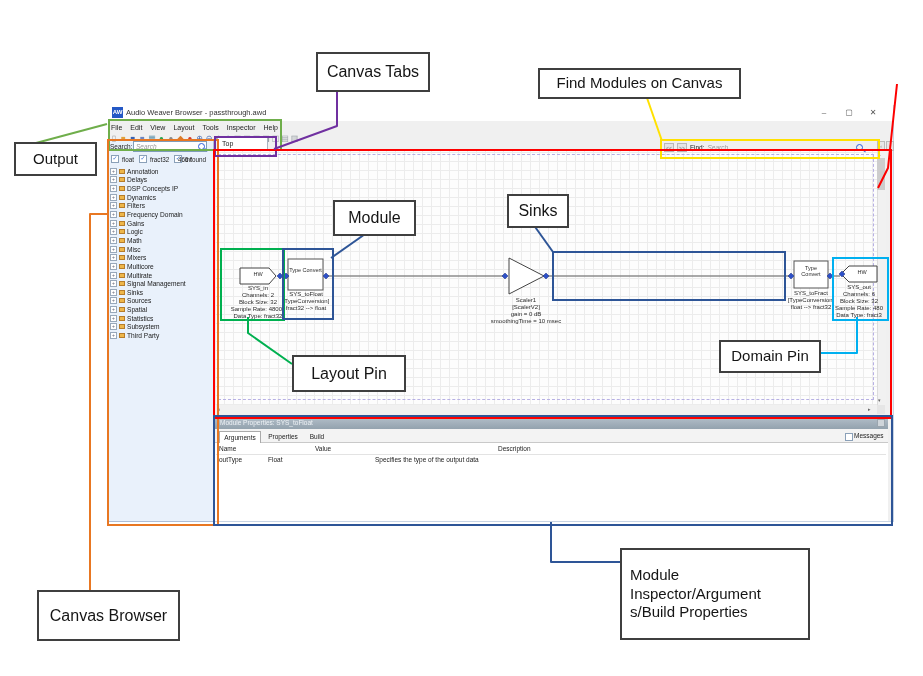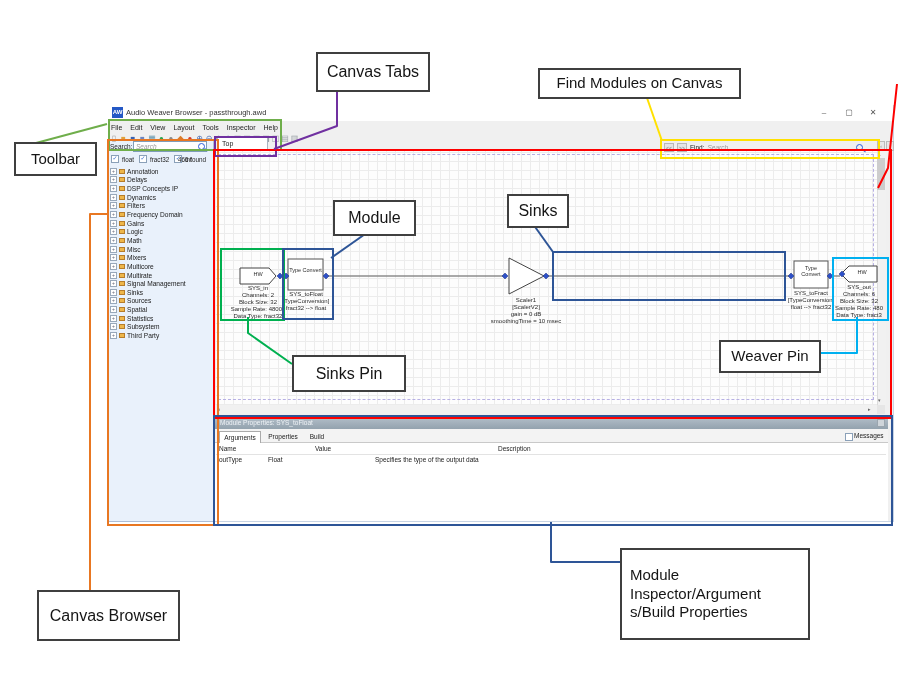--- a/index.html
+++ b/index.html
@@ -391,25 +391,25 @@
       <polyline points="533,224 553,252" stroke="#2e5597"></polyline>
       <polyline points="248,317 248,333 292,364" stroke="#00b050"></polyline>
       <polyline points="857,317 857,353 819,353" stroke="#00b0f0"></polyline>
       <polyline points="107,214 90,214 90,590" stroke="#e87722"></polyline>
       <polyline points="551,522 551,562 620,562" stroke="#2e5597"></polyline>
     </g>
   </svg>
 
   <div class="callout" style="left:283px;top:52px;width:110px;height:36px;font-size:16px;margin-left:33px;">Canvas Tabs</div>
   <div class="callout" style="left:538px;top:68px;width:199px;height:27px;font-size:15px;">Find Modules on Canvas</div>
-  <div class="callout" style="left:14px;top:142px;width:79px;height:30px;font-size:15px;">Toolbar</div>
+  <div class="callout" style="left:14px;top:142px;width:79px;height:30px;font-size:15px;">Output</div>
   <div class="callout" style="left:333px;top:200px;width:79px;height:32px;">Module</div>
   <div class="callout" style="left:507px;top:194px;width:58px;height:30px;">Sinks</div>
-  <div class="callout" style="left:292px;top:355px;width:110px;height:33px;">Sinks Pin</div>
-  <div class="callout" style="left:719px;top:340px;width:98px;height:29px;font-size:15px;">Weaver Pin</div>
+  <div class="callout" style="left:292px;top:355px;width:110px;height:33px;">Layout Pin</div>
+  <div class="callout" style="left:719px;top:340px;width:98px;height:29px;font-size:15px;">Domain Pin</div>
   <div class="callout" style="left:37px;top:590px;width:139px;height:47px;">Canvas Browser</div>
   <div class="callout left" style="left:620px;top:548px;width:170px;height:80px;font-size:15px;">
     <div>
       <div>Module</div>
       <div>Inspector/Argument</div>
       <div>s/Build Properties</div>
     </div>
   </div>
 
 </div>

